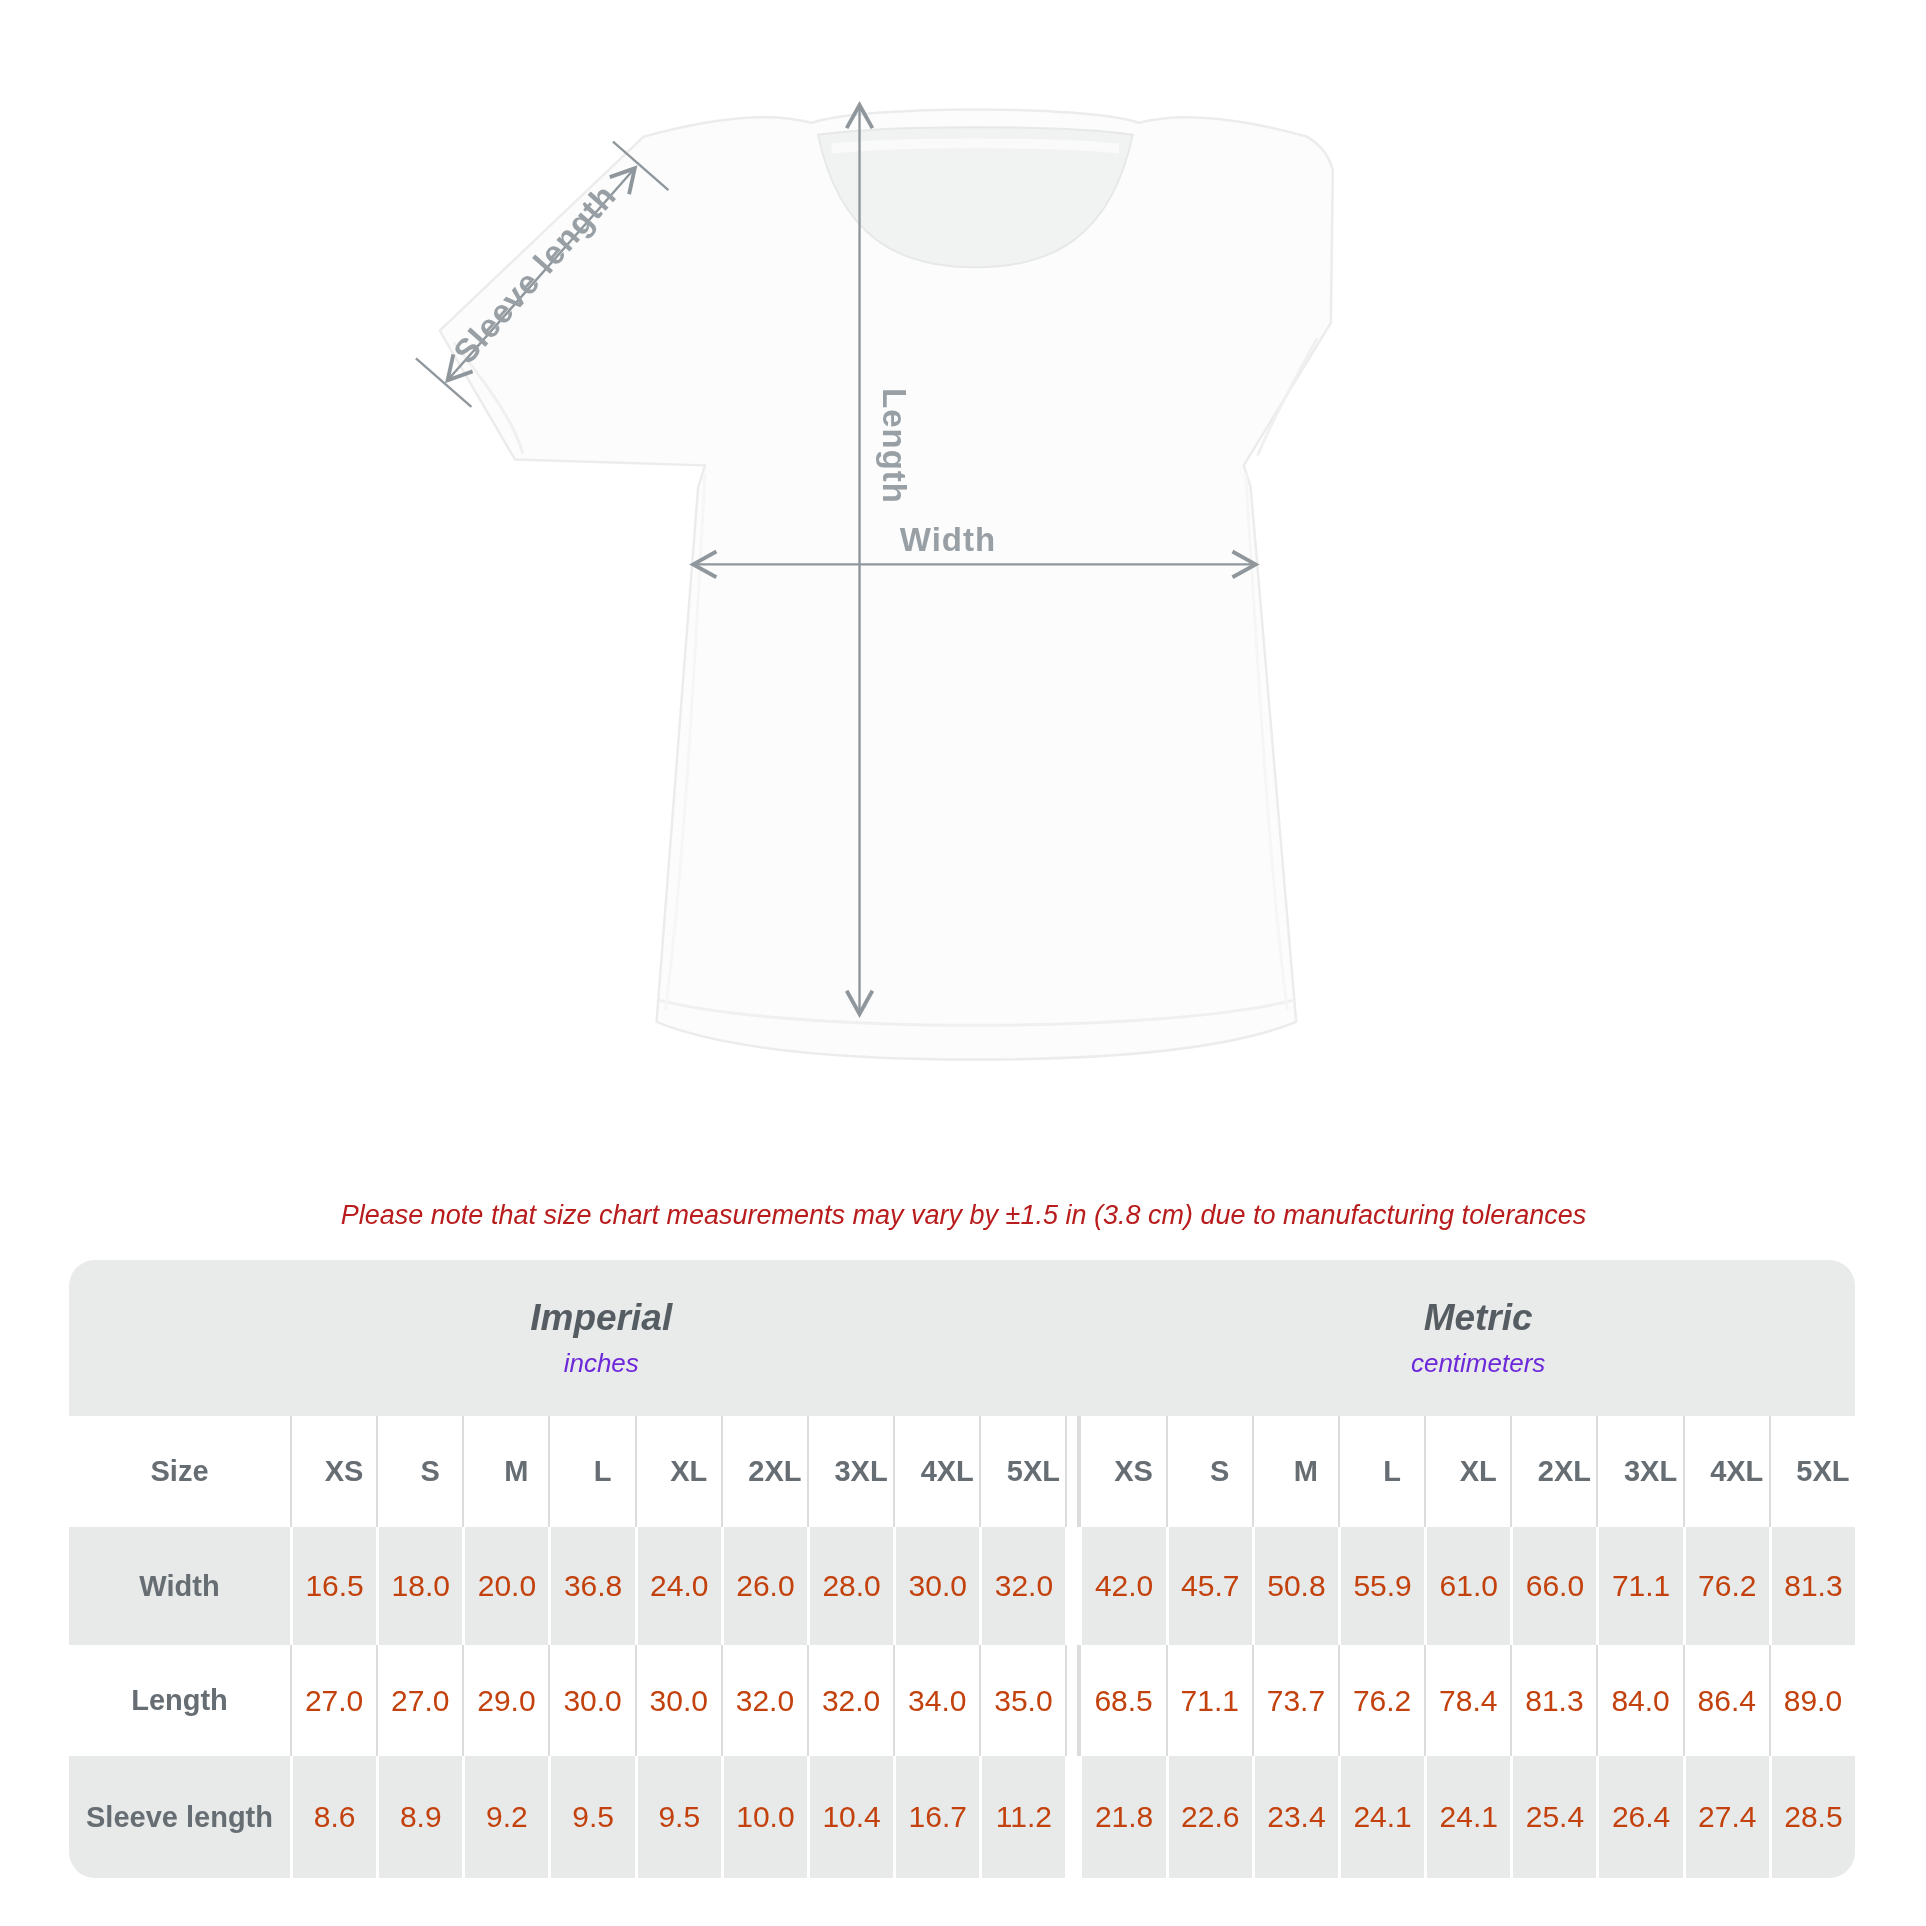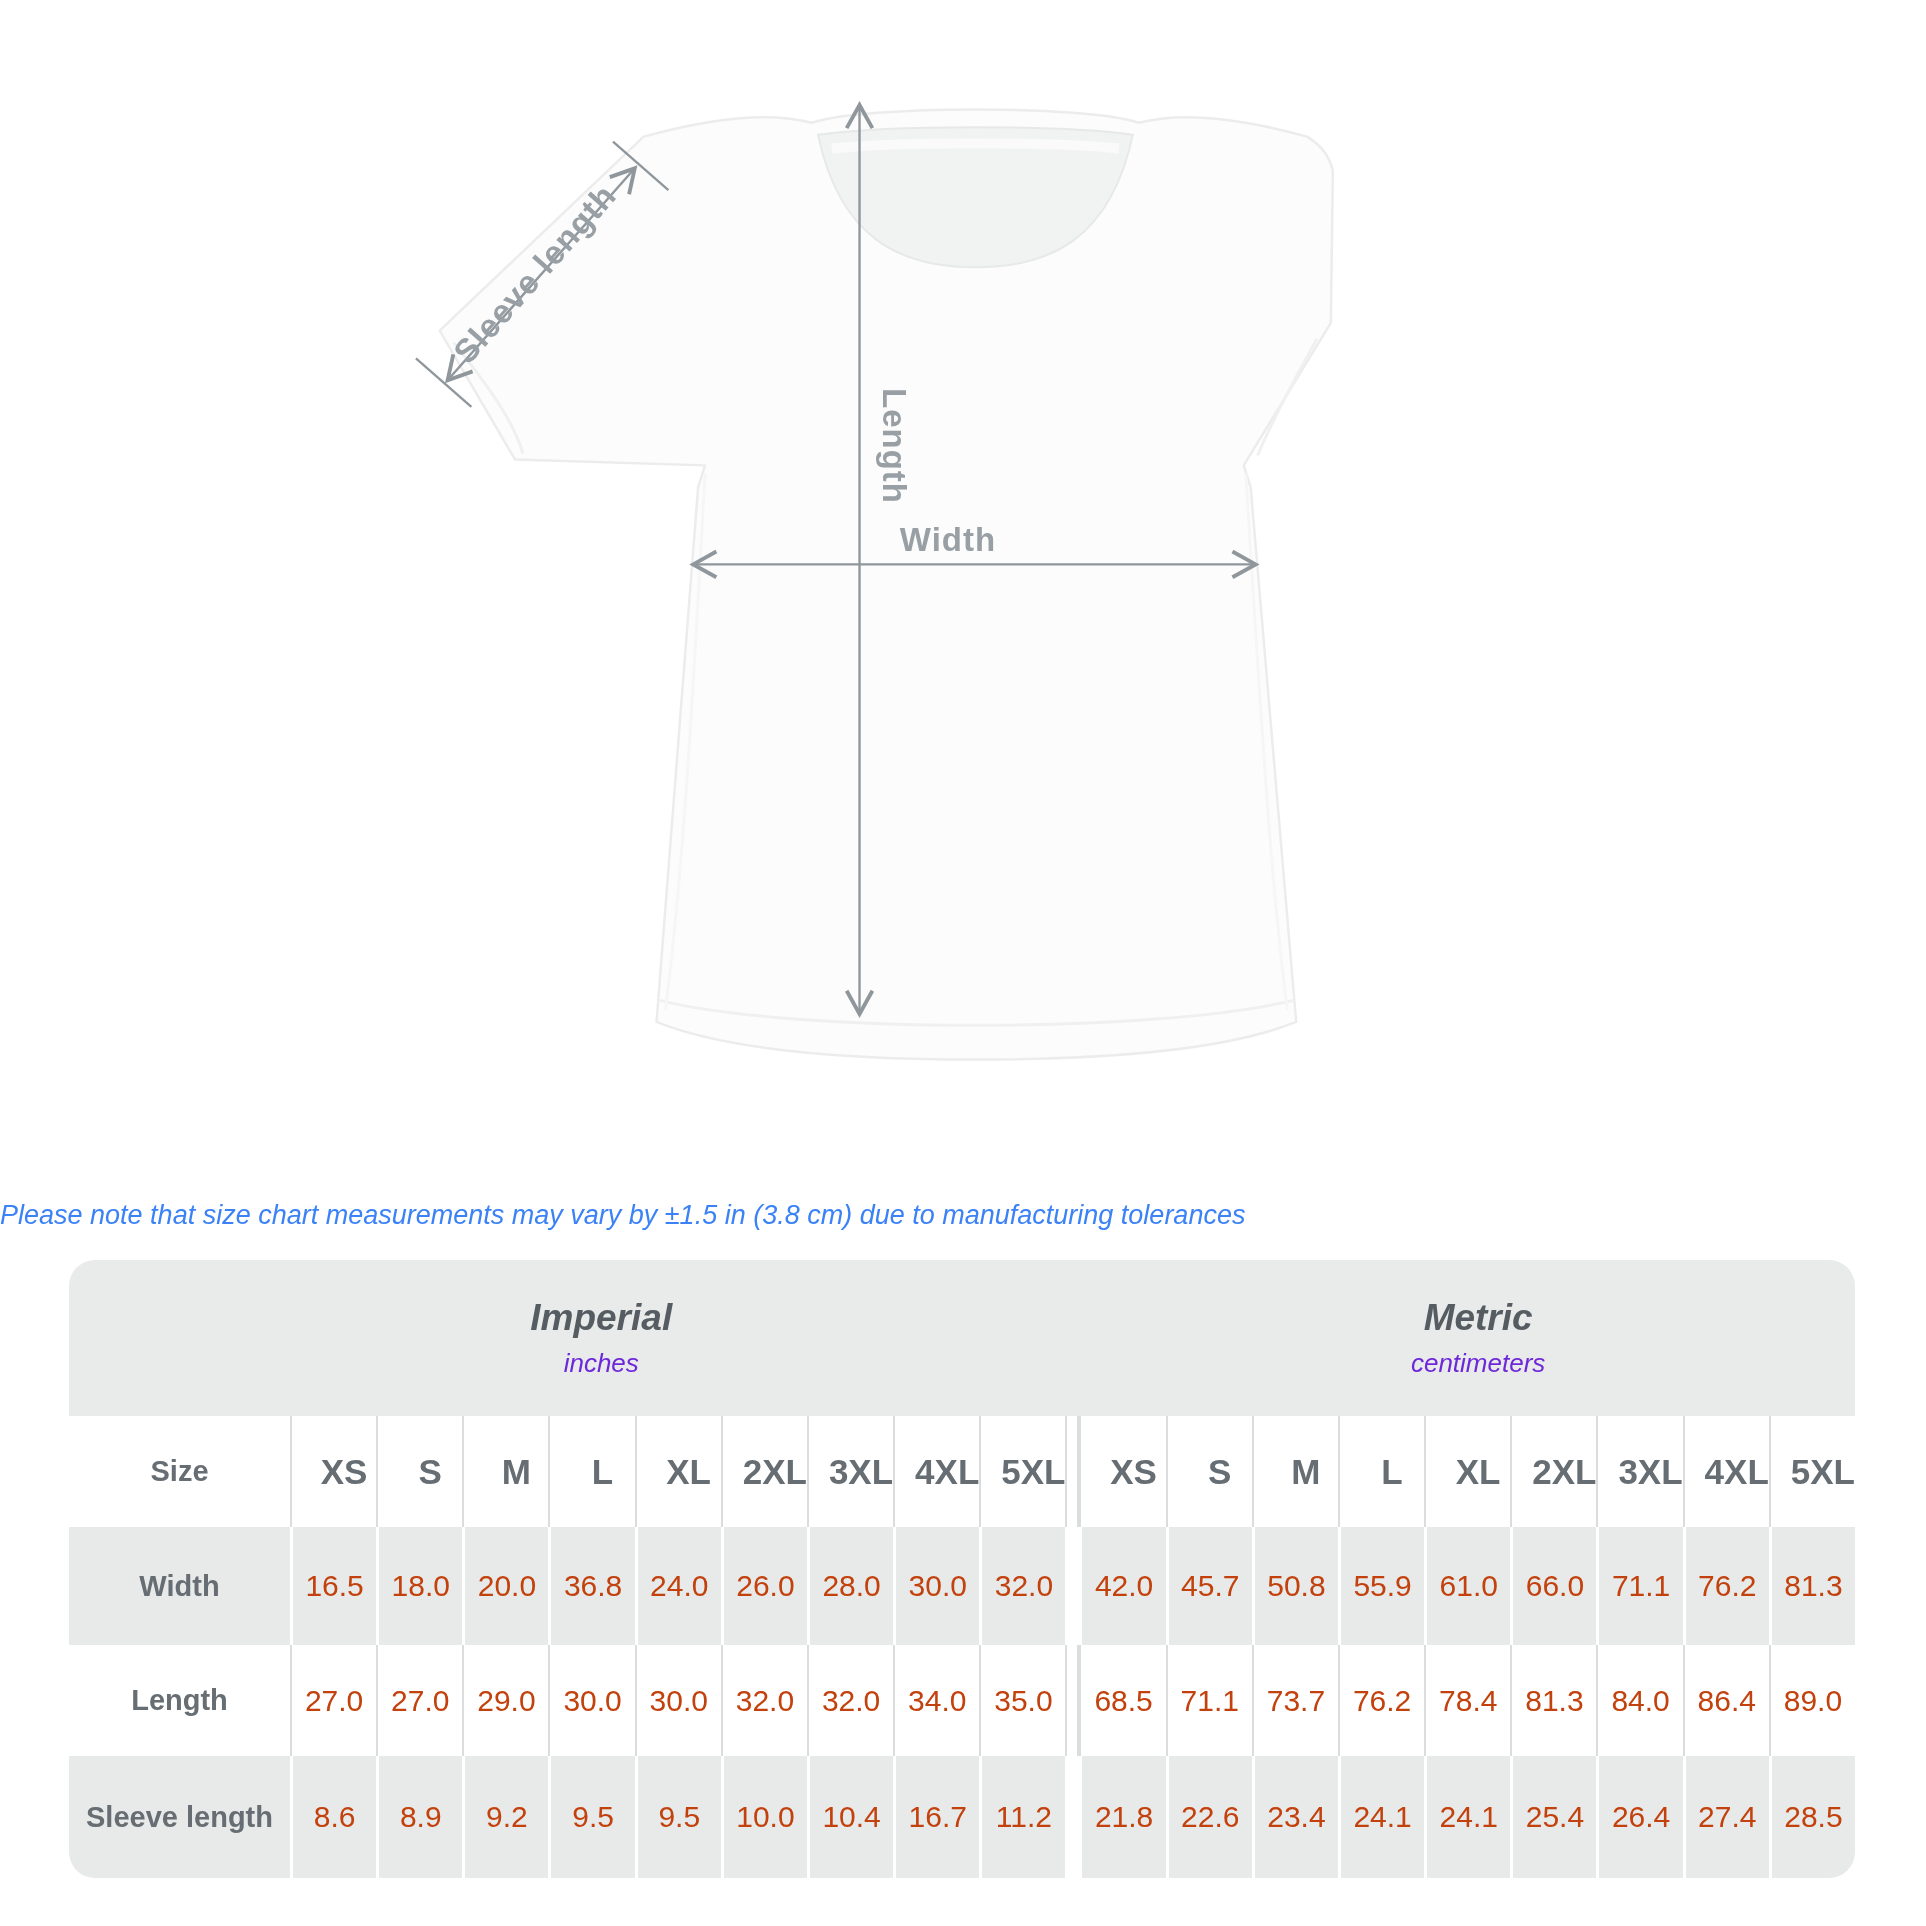--- a/index.html
+++ b/index.html
@@ -10,22 +10,22 @@
   #shirt-svg{position:absolute;left:0;top:0;width:1927px;height:1109px;}
   .dim-label{position:absolute;color:#98a0a5;font-weight:bold;font-size:33px;
              letter-spacing:1px;white-space:nowrap;}
   #label-sleeve{left:535px;top:274px;transform:translate(-50%,-50%) rotate(-48.5deg);}
   #label-length{left:894px;top:446px;transform:translate(-50%,-50%) rotate(90deg);}
   #label-width{left:948px;top:540px;transform:translate(-50%,-50%);}
 
   
   #page-title{position:absolute;left:0;top:1131px;width:1927px;text-align:center;
               font-size:48px;font-weight:bold;color:#3b3d3f;}
-  #page-subtitle{position:absolute;left:0;top:1200px;width:1927px;
-                 font-size:27px;font-style:italic;color:#3b82f6;}
+  #page-subtitle{position:absolute;left:0;top:1200px;width:1927px;text-align:center;
+                 font-size:27px;font-style:italic;color:#b91c1c;}
 
   
   #size-table{position:absolute;left:69px;top:1260px;width:1786px;height:618px;
               border-radius:26px;overflow:hidden;}
   .t-row{display:grid;grid-template-columns:221px repeat(9,1fr) 14px repeat(9,1fr);
          align-items:center;width:100%;}
   .units-band{position:relative;height:156px;background:#e9eaea;display:block;}
   .unit-group{position:absolute;top:0;height:100%;transform:translateX(-50%);
               display:flex;flex-direction:column;align-items:center;justify-content:center;}
   #unit-imperial{left:29.8%;}
@@ -33,21 +33,21 @@
   .unit-name{font-size:37px;font-weight:bold;font-style:italic;color:#565d62;line-height:1.15;}
   .unit-sub{font-size:26px;font-style:italic;color:#6d28d9;margin-top:8px;}
 
   .row-sizes{height:111px;background:#ffffff;}
   .row-width{height:118px;background:#e8e9e9;}
   .row-length{height:111px;background:#ffffff;}
   .row-sleeve{height:122px;background:#e8e9e9;}
 
   .cell{height:100%;display:flex;align-items:center;justify-content:center;}
   .label-cell{font-size:29px;font-weight:bold;color:#666d73;}
-  .size-cell{font-size:35px;font-weight:bold;color:#666d73;padding-left:20px;}
+  .size-cell{font-size:29px;font-weight:bold;color:#666d73;padding-left:20px;}
   .value-cell{font-size:30px;color:#c2410c;}
 
   .row-white .data-cell{border-left:2px solid #dadcdd;}
   .row-white .spacer{border-left:2px solid #dadcdd;border-right:2px solid #dadcdd;height:100%;background:#ffffff;}
   .row-gray .data-cell{border-left:3px solid #ffffff;}
   .row-gray .spacer{height:100%;background:#ffffff;}
 </style>
 </head>
 <body>
 

